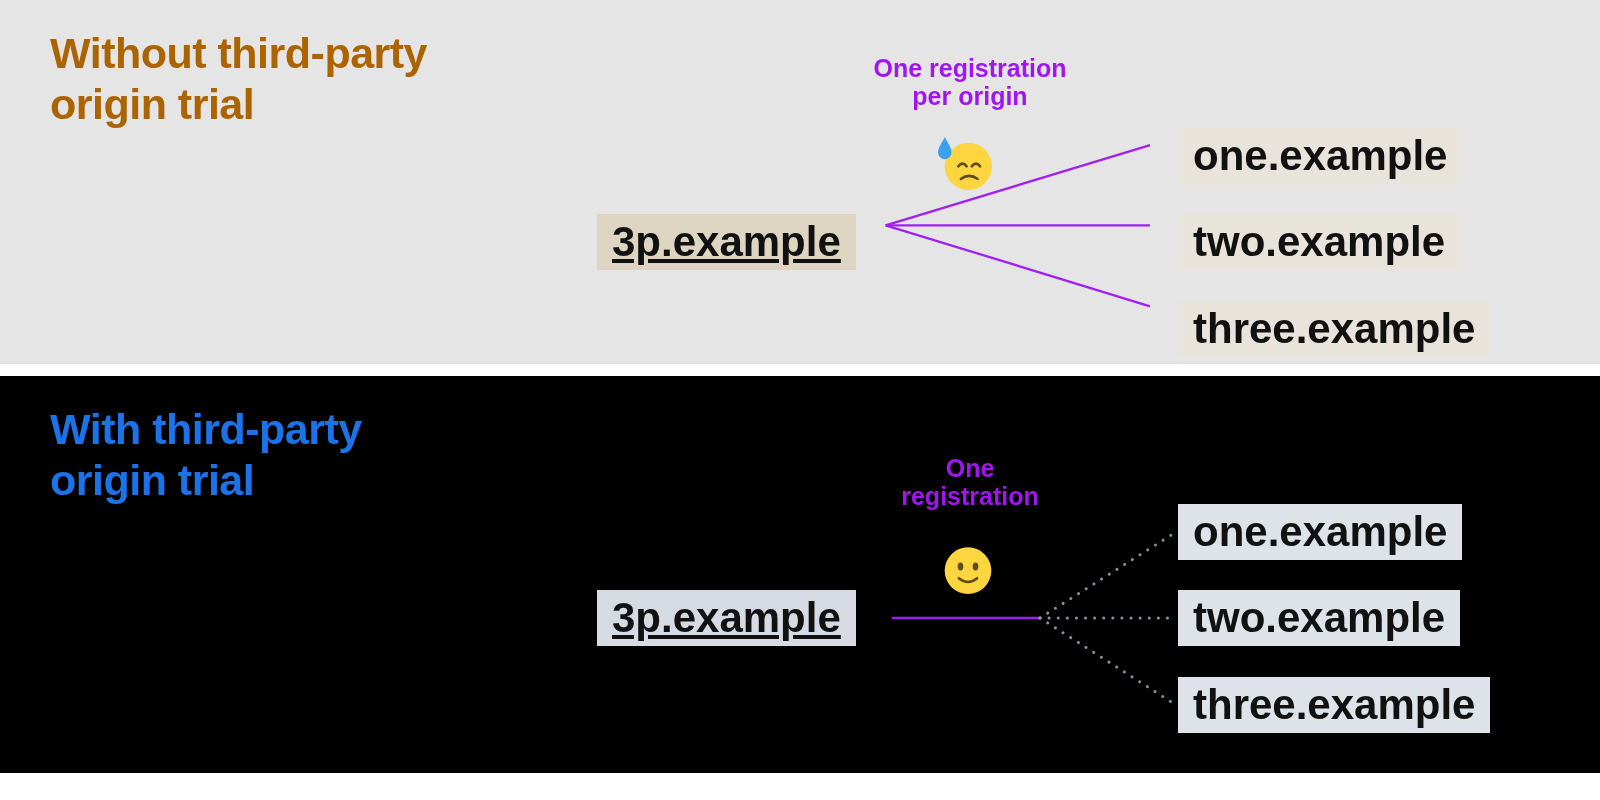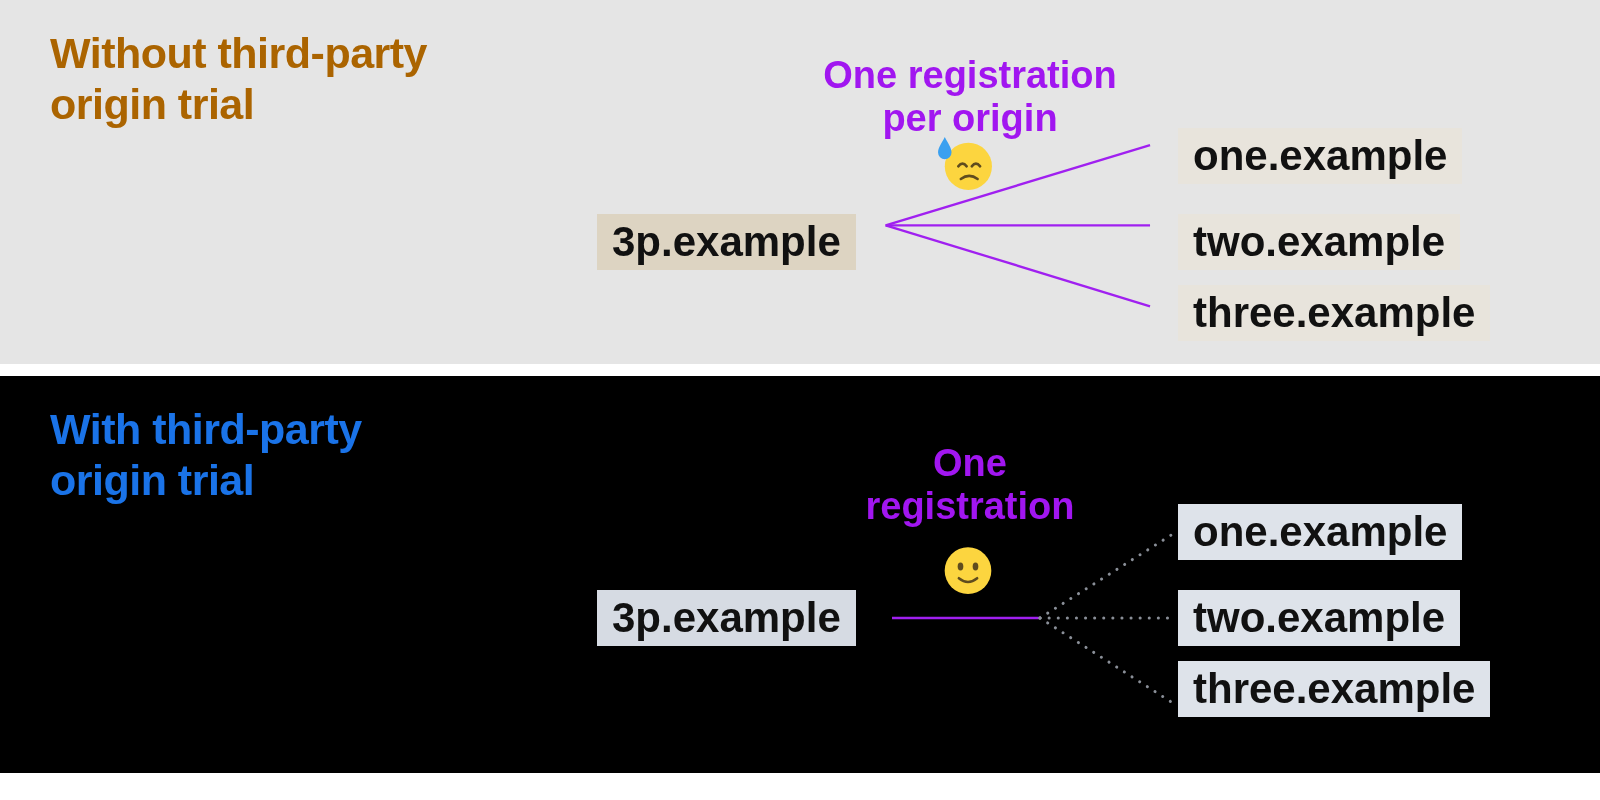--- a/index.html
+++ b/index.html
@@ -26,51 +26,51 @@
     letter-spacing: -0.5px;
   }
   .panel-top .panel-title { color: #ab6400; }
   .panel-bottom .panel-title { color: #1a73e8; }
 
   .annotation {
     position: absolute;
     left: 780px;
     width: 380px;
     text-align: center;
-    font-size: 38px;
+    font-size: 25px;
     font-weight: bold;
     color: #a116f0;
     line-height: 1.12;
     white-space: pre-line;
   }
   .panel-top .annotation { top: 54px; }
-  .panel-bottom .annotation { top: 66px; text-align: center; }
+  .panel-bottom .annotation { top: 78px; text-align: center; }
 
   .emoji { position: absolute; }
   .emoji svg { display: block; width: 100%; height: 100%; }
   .emoji-sweat { left: 933px; top: 132px; width: 64px; height: 62px; }
   .emoji-smile { left: 938px; top: 163px; width: 60px; height: 60px; }
 
   .origin-label {
     position: absolute;
     font-size: 42px;
     font-weight: bold;
     color: #111111;
     line-height: 46px;
     padding: 5px 15px;
     white-space: nowrap;
   }
-  .source-label { left: 597px; top: 214px; }
+  .source-label { left: 597px; top: 214px; text-decoration: underline; }
   .panel-top .source-label { background: #ddd4c2; }
   .panel-bottom .source-label { background: #d6dbe3; }
 
   .target-label { left: 1178px; }
   .target-0 { top: 128px; }
   .target-1 { top: 214px; text-align: right; }
-  .target-2 { top: 285px; }
+  .target-2 { top: 301px; }
   .panel-top .target-label { background: #e8e4dc; }
   .panel-bottom .target-label { background: #dee3ea; }
 
   .lines-layer {
     position: absolute;
     left: 0; top: 0;
     width: 100%; height: 100%;
     pointer-events: none;
   }
   .line-solid { stroke: #a020f0; stroke-width: 2.5; fill: none; }

